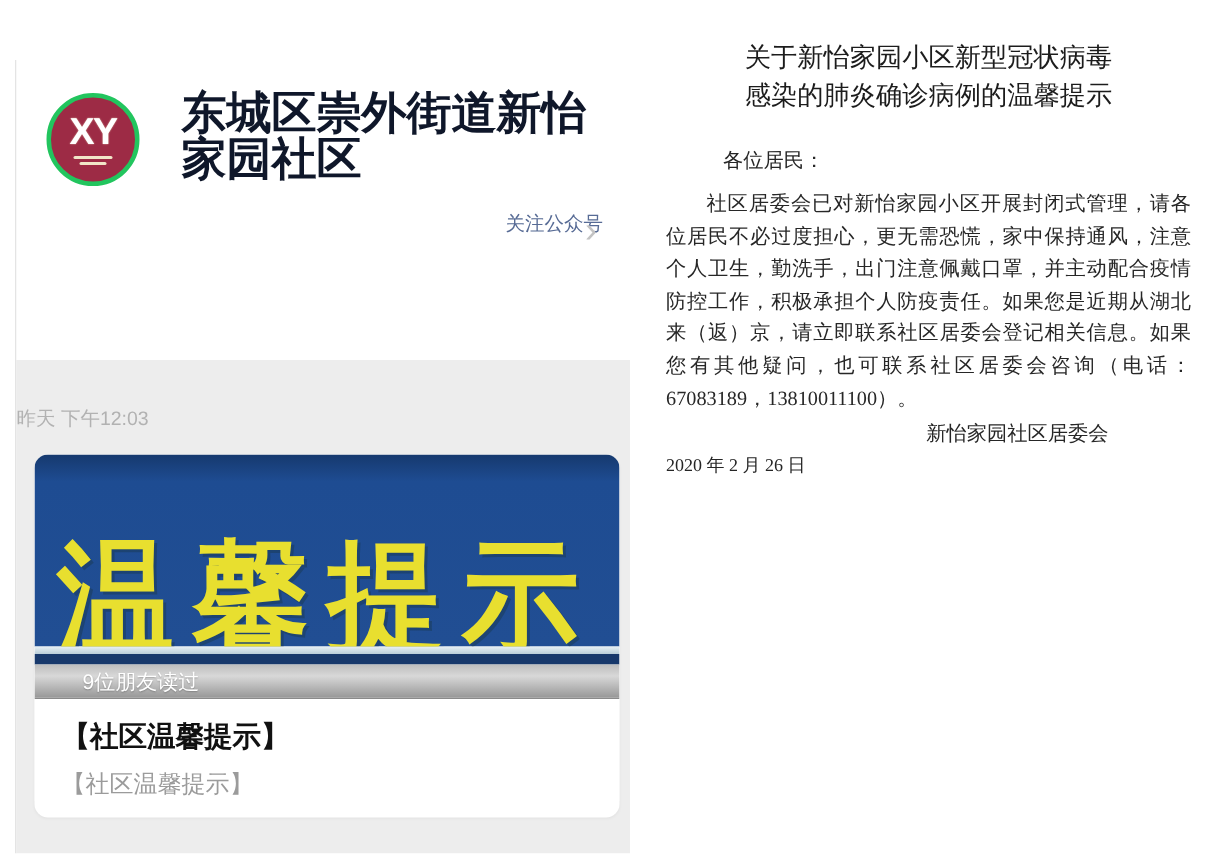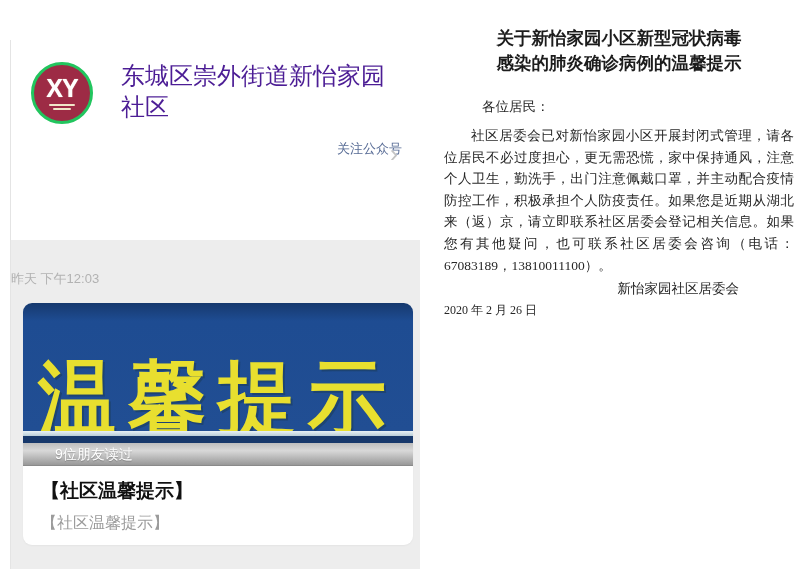--- a/index.html
+++ b/index.html
@@ -17,21 +17,21 @@
     border-radius: 50%; background: #9d2b45; border: 3px solid #22c55e;
     display: flex; flex-direction: column; align-items: center; justify-content: center;
   }
   .avatar .avatar-letters {
     color: #fff; font-weight: bold; font-size: 25px; letter-spacing: -1px; line-height: 1;
     text-shadow: 0 0 1px #f1e6c8;
   }
   .avatar .avatar-line { width: 26px; height: 2px; background: #f1e6c8; margin-top: 3px; border-radius: 1px; }
   .avatar .avatar-line.short { width: 18px; margin-top: 2px; }
   .account-info { margin-left: 90px; }
-  .account-name { font-size: 24px; line-height: 31px; color: #4c1d95; font-weight: 400; }
+  .account-name { font-size: 30px; line-height: 31px; color: #0f172a; font-weight: 700; }
   .account-desc { margin-top: 12px; font-size: 17px; line-height: 26px; color: #353535; width: 276px; }
   .chevron-right {
     position: absolute; right: 22px; top: 102px; color: #c3c3c3; font-size: 24px; line-height: 1;
     font-weight: 400;
   }
   .follow-link { text-align: right; margin-top: 18px; font-size: 13px; color: #576b95; cursor: pointer; }
 
   
   .chat-area { position: relative; height: 329px; background: #ededed; }
   .timestamp { padding-top: 30px; text-align: left; font-size: 13px; color: #b2b2b2; }
@@ -61,21 +61,21 @@
   .card-body { padding: 12px 18px 0 18px; background: #fff; }
   .card-title { font-size: 19px; font-weight: bold; color: #111111; }
   .card-subtitle { margin-top: 9px; font-size: 16px; color: #9b9b9b; }
 
   
   .doc-panel {
     position: absolute; left: 430px; top: 0; width: 380px; height: 569px; background: #ffffff;
     font-family: "Liberation Serif", serif; color: #262626;
   }
   .doc-inner { padding: 26px 16px 0 14px; }
-  .doc-title { text-align: center; font-weight: bold; font-size: 17.5px; line-height: 25px; color: #1c1c1c; }
+  .doc-title { text-align: center; font-weight: normal; font-size: 17.5px; line-height: 25px; color: #1c1c1c; }
   .doc-salutation { margin-top: 22px; margin-left: 38px; font-size: 13.5px; }
   .doc-para {
     margin-top: 9px; font-size: 13.5px; line-height: 21.6px; text-align: justify;
     text-indent: 2em; color: #272727;
   }
   .doc-signature { margin-top: 4px; text-align: right; margin-right: 55px; font-size: 13.5px; }
   .doc-date { margin-top: 4px; text-align: left; margin-right: 68px; font-size: 12px; }
 </style>
 </head>
 <body>

